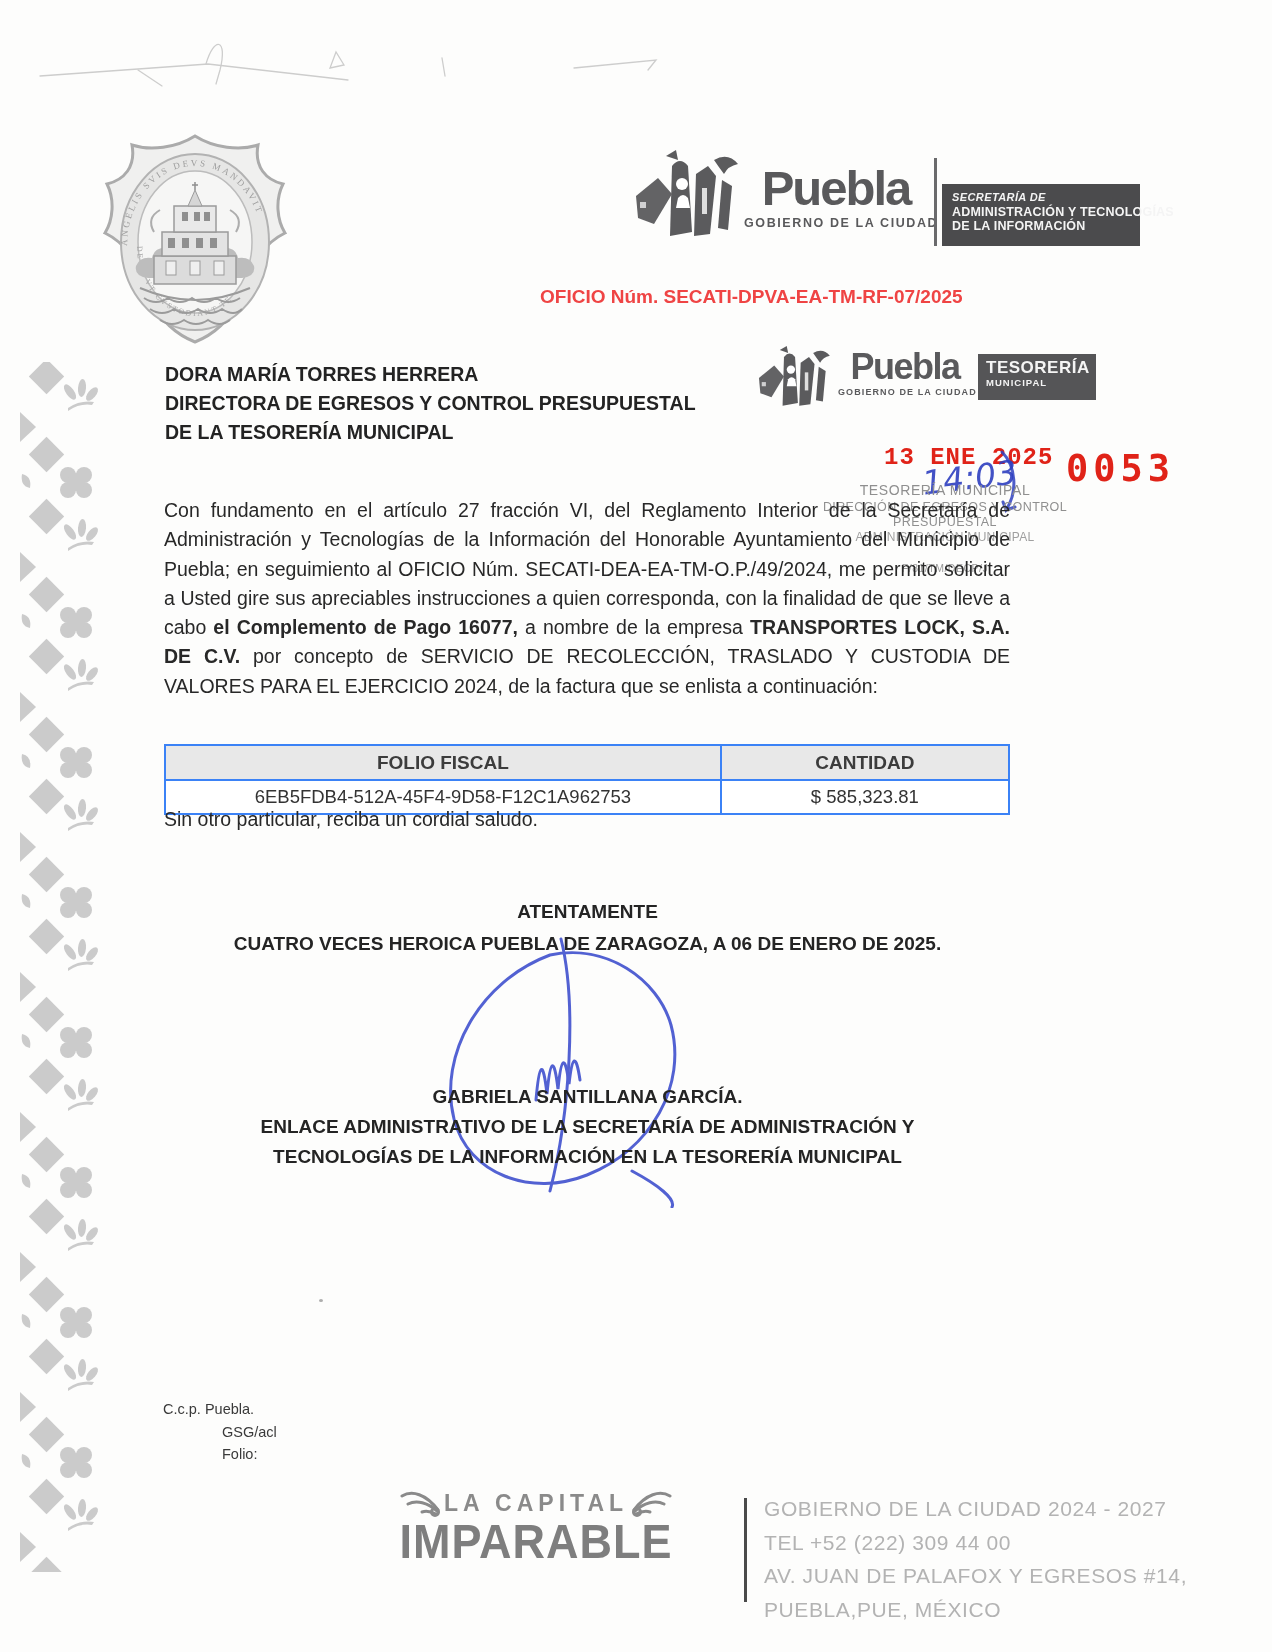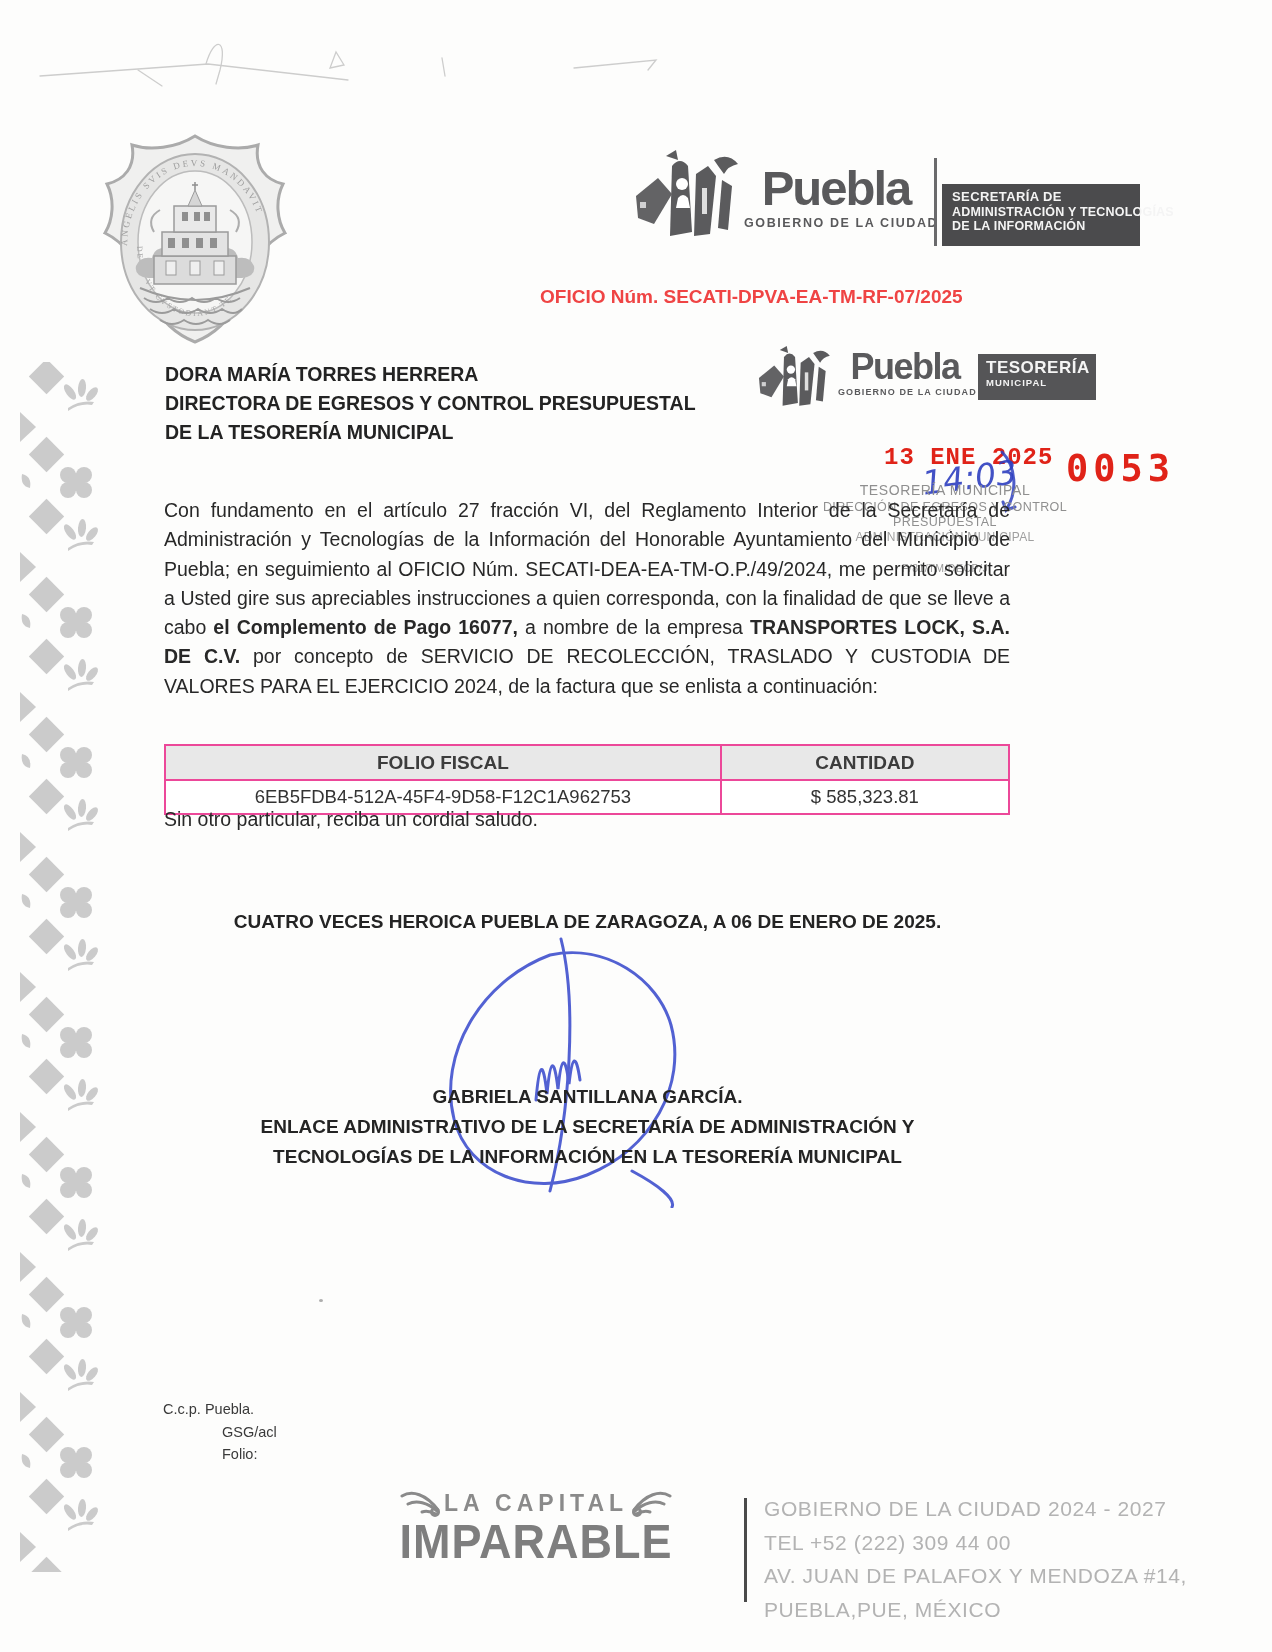--- a/index.html
+++ b/index.html
@@ -20,21 +20,21 @@
 
   
   .logo-primary{left:622px;top:148px;width:518px;height:102px;}
   .logo-primary .monuments{position:absolute;left:4px;top:2px;}
   .wm-wrap{position:absolute;left:122px;top:14px;width:184px;text-align:center;}
   .wordmark{font-weight:bold;font-size:49px;letter-spacing:-2px;color:#59595b;line-height:52px;}
   .tagline{font-weight:bold;font-size:12.5px;letter-spacing:1.6px;color:#59595b;margin-top:2px;white-space:nowrap;}
   .logo-divider{position:absolute;left:312px;top:10px;width:2.5px;height:88px;background:#6a6a6c;}
   .logo-box{position:absolute;left:320px;top:36px;width:198px;height:62px;background:#4b4b4d;color:#f4f4f4;
     padding:6px 8px 0 10px;box-sizing:border-box;line-height:14.5px;}
-  .logo-box .l1{font-size:13px;font-weight:bold;letter-spacing:.4px;}
+  .logo-box .l1{font-size:11px;font-weight:bold;letter-spacing:.4px;font-style:italic;}
   .logo-box .l2{font-size:12.5px;font-weight:bold;letter-spacing:.2px;white-space:nowrap;}
 
   
   .logo-secondary{left:752px;top:340px;width:340px;height:82px;}
   .logo-secondary .monuments{position:absolute;left:0;top:2px;}
   .wm-wrap2{position:absolute;left:86px;top:8px;width:134px;text-align:center;}
   .wordmark2{font-weight:bold;font-size:36px;letter-spacing:-1.5px;color:#5a5a5c;line-height:38px;}
   .tagline2{font-weight:bold;font-size:9px;letter-spacing:1.1px;color:#5a5a5c;margin-top:1px;white-space:nowrap;}
   .logo-box2{position:absolute;left:226px;top:14px;width:118px;height:46px;background:#555557;color:#f4f4f4;
     padding:4px 0 0 8px;box-sizing:border-box;}
@@ -61,21 +61,21 @@
   .stamp-office .s5{font-size:10.5px;letter-spacing:.5px;margin-top:18px;opacity:.9;}
 
   
   .body-par{left:164px;top:496px;width:846px;margin:0;font-size:19.5px;line-height:29.3px;
     text-align:justify;color:#282828;}
   .body-par .b{font-weight:bold;}
   .closing{left:164px;top:808px;font-size:19.5px;color:#282828;}
 
   
   .folio-table{left:164px;top:744px;width:846px;border-collapse:collapse;table-layout:fixed;}
-  .folio-table th,.folio-table td{border:2px solid #ec4899;text-align:center;}
+  .folio-table th,.folio-table td{border:2px solid #3b82f6;text-align:center;}
   .folio-table th{background:#e8e8e8;font-size:19px;font-weight:bold;color:#3c3c3c;height:31px;}
   .folio-table td{font-size:18.5px;color:#333;height:30px;background:#fff;}
   .folio-table .c1{width:66%;}
   .folio-table .c2{width:34%;}
 
   
   .sig-block{left:165px;top:901px;width:845px;text-align:center;font-weight:bold;color:#242424;}
   .sig-line1{font-size:19px;}
   .sig-line2{font-size:19px;margin-top:10px;}
   .signature-ink{left:400px;top:933px;}
@@ -271,20 +271,21 @@
       <tr>
         <td>6EB5FDB4-512A-45F4-9D58-F12C1A962753</td>
         <td>$ 585,323.81</td>
       </tr>
     </tbody>
   </table>
 
   <div class="abs closing">Sin otro particular, reciba un cordial saludo.</div>
 
   <div class="abs sig-block">
+    <div class="sig-line1">ATENTAMENTE</div>
     <div class="sig-line2">CUATRO VECES HEROICA PUEBLA DE ZARAGOZA, A 06 DE ENERO DE 2025.</div>
   </div>
 
   <svg class="abs signature-ink" width="310" height="275">
     <g stroke="#3546cb" stroke-width="3" fill="none" stroke-linecap="round" opacity=".85">
       <path d="M150,22 C80,48 38,122 54,186 C68,242 132,264 187,242 C252,216 287,152 271,92 C258,46 206,10 150,22 Z"></path>
       <path d="M161,6 C177,70 170,180 150,258"></path>
       <path d="M136,167 q5,-58 11,-6 q5,-54 11,-5 q5,-50 11,-5 q5,-44 11,-4"></path>
       <path d="M232,238 C258,252 276,266 272,274"></path>
     </g>
@@ -323,17 +324,17 @@
           <circle cx="35" cy="24" r="3.5"></circle>
         </g>
       </svg>
     </div>
     <div class="slogan-bottom">IMPARABLE</div>
   </div>
   <div class="abs footer-divider"></div>
   <div class="abs footer-info">
     <div>GOBIERNO DE LA CIUDAD 2024 - 2027</div>
     <div>TEL +52 (222) 309 44 00</div>
-    <div>AV. JUAN DE PALAFOX Y MENDOZA #14,</div>
+    <div>AV. JUAN DE PALAFOX Y EGRESOS #14,</div>
     <div>PUEBLA,PUE, MÉXICO</div>
   </div>
 
 </div>
 
 </body></html>

